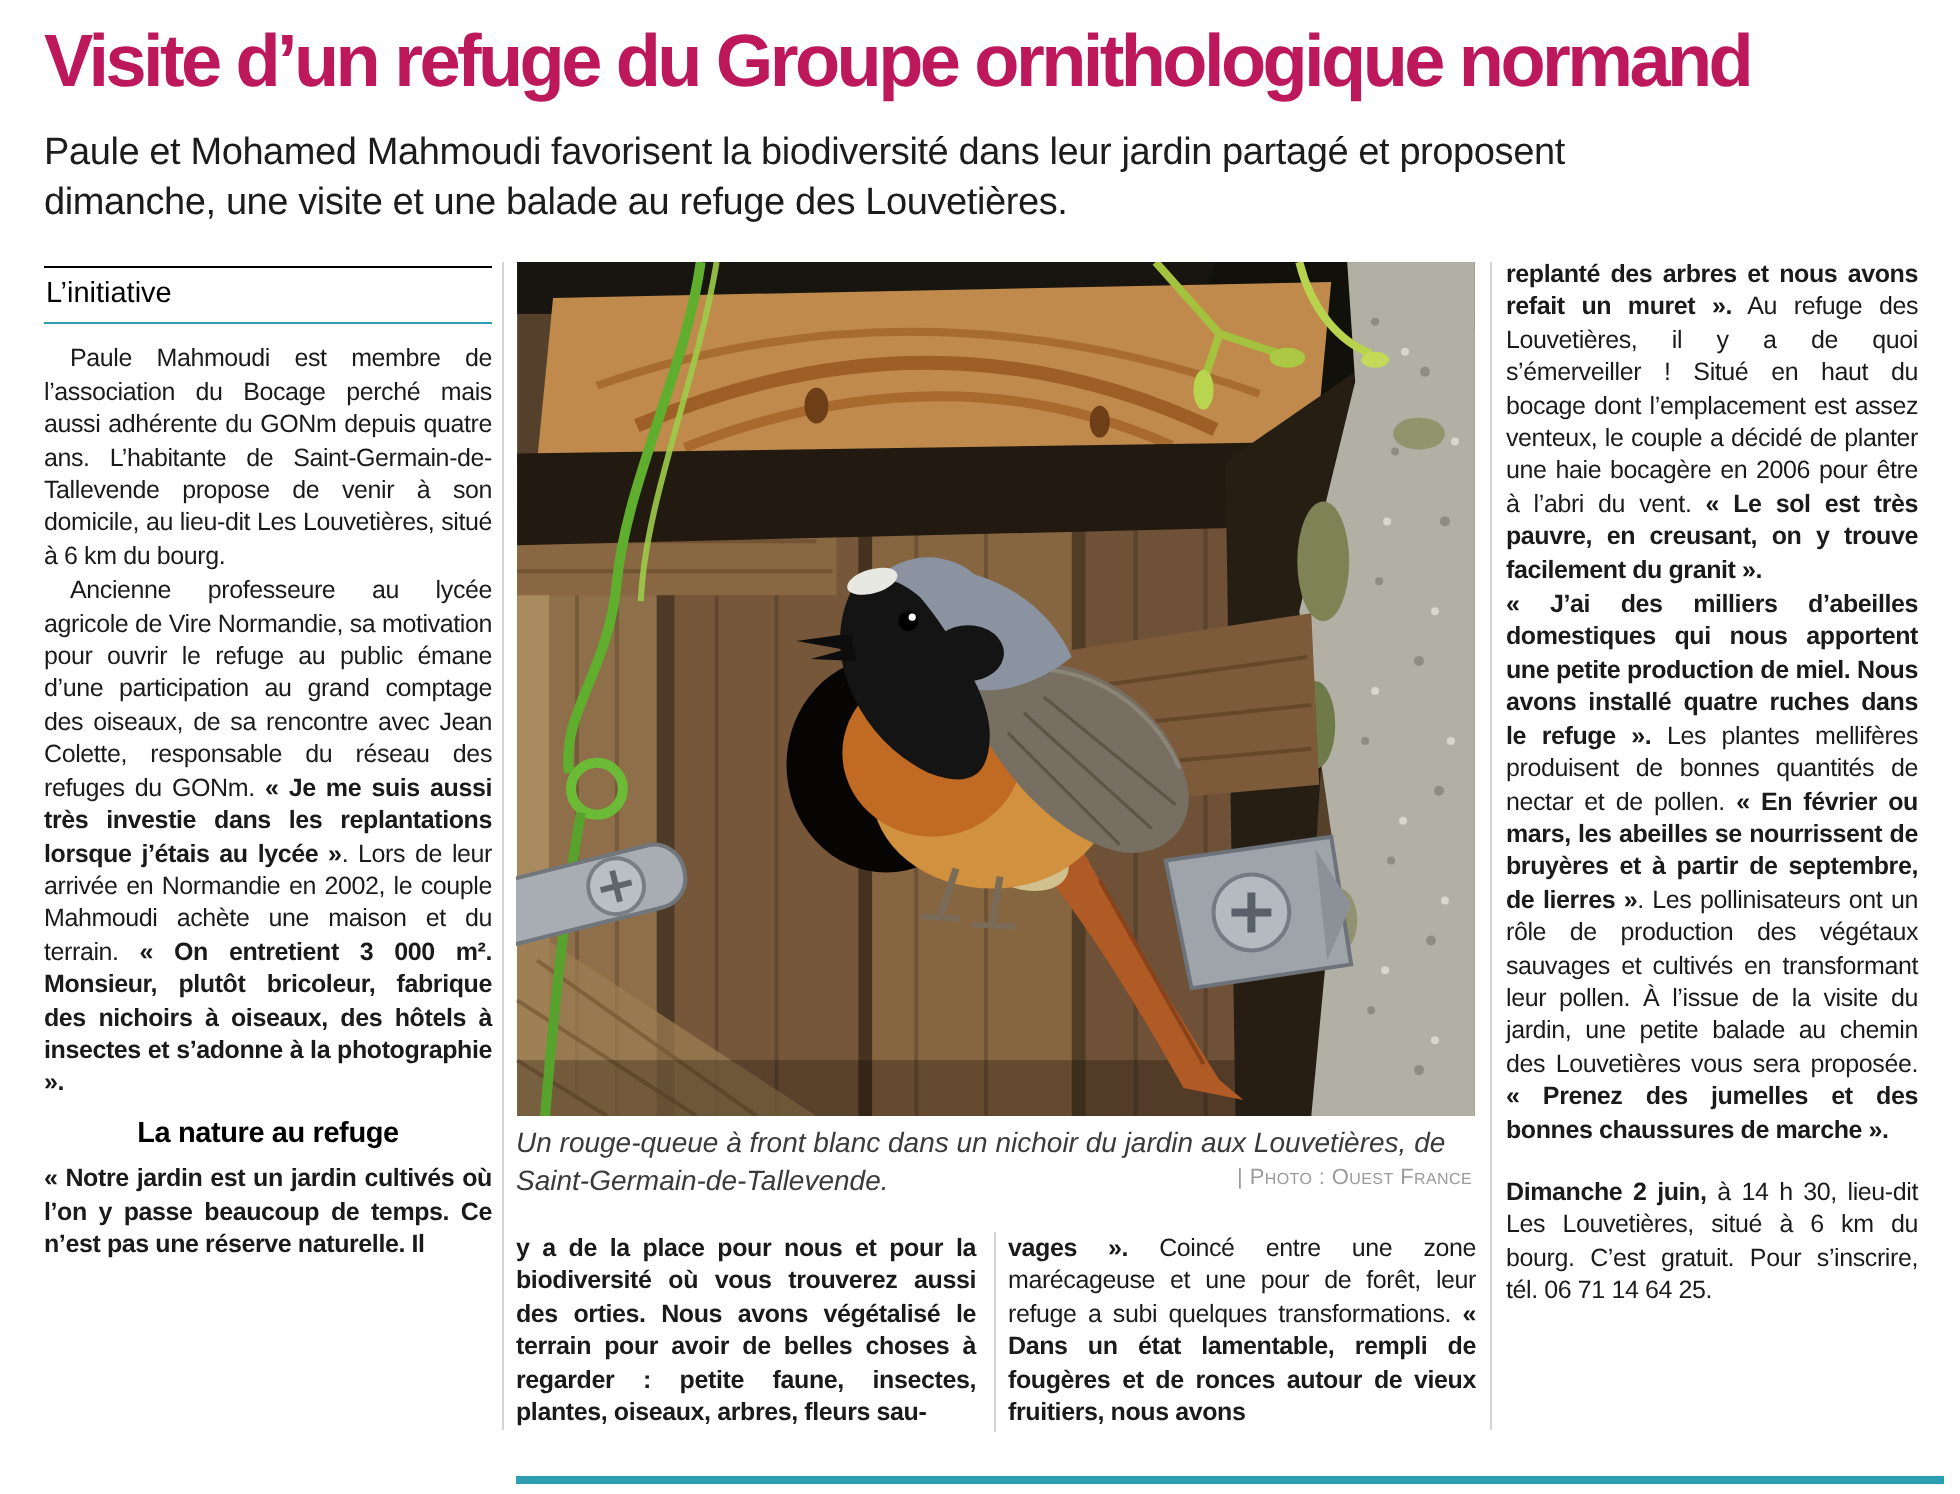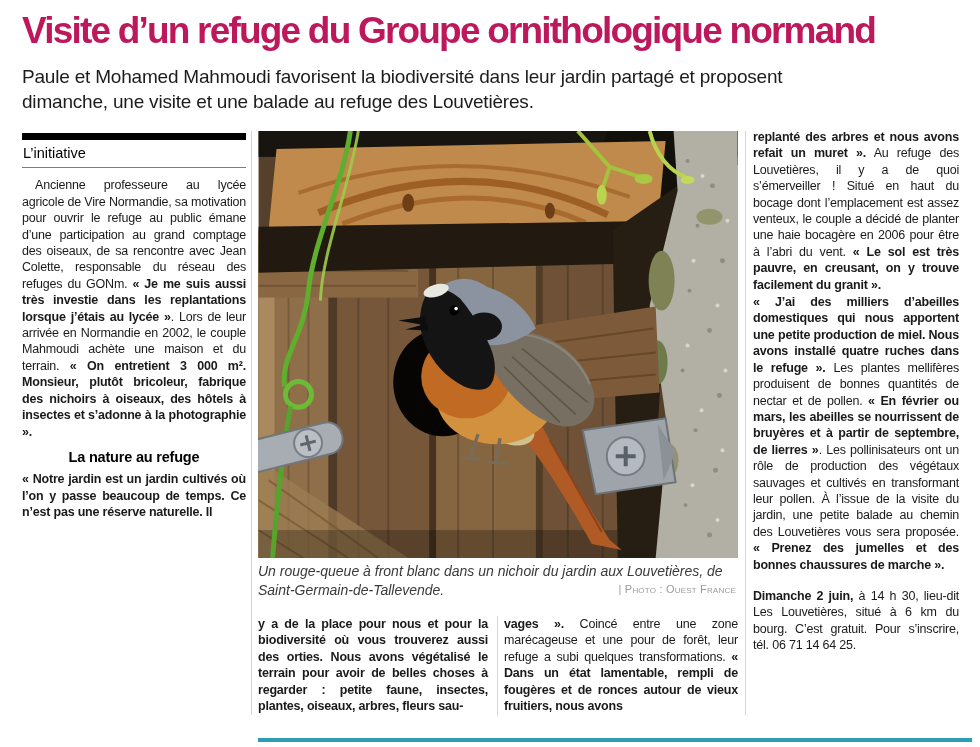--- a/index.html
+++ b/index.html
@@ -15,21 +15,21 @@
   }
   .standfirst{
     position:absolute;left:22px;top:64px;width:822px;margin:0;
     font-size:19px;line-height:1.33;color:#1c1c1c;letter-spacing:-0.2px;
   }
   .col{position:absolute;font-size:12.5px;line-height:16.4px;text-align:justify;letter-spacing:-0.2px;}
   .col p{margin:0 0 1px 0;}
   .b{font-weight:bold;}
   .ind{text-indent:13px;}
   .kicker{
-    border-top:7px solid #000000;border-bottom:1px solid #2d9db4;
+    border-top:1px solid #000000;border-bottom:1px solid #2d9db4;
     padding:5px 1px 6px 1px;margin:0 0 9px 0;
     font-size:14.5px;letter-spacing:0;color:#000;text-align:left;
   }
   .subhead{
     font-size:14.5px;font-weight:bold;text-align:center;color:#000;
     margin:9px 0 6px 0;letter-spacing:-0.2px;
   }
   .info{margin-top:15px !important;}
   .vrule{position:absolute;width:1px;background:#d4d4d4;}
   .photo{position:absolute;left:258px;top:131px;width:480px;height:427px;margin:0;}
@@ -48,20 +48,21 @@
 
 <h1 class="headline">Visite d’un refuge du Groupe ornithologique normand</h1>
 <p class="standfirst">Paule et Mohamed Mahmoudi favorisent la biodiversité dans leur jardin partagé et proposent dimanche, une visite et une balade au refuge des Louvetières.</p>
 
 <div class="vrule" style="left:251px;top:131px;height:584px;"></div>
 <div class="vrule" style="left:745px;top:131px;height:584px;"></div>
 <div class="vrule" style="left:497px;top:616px;height:100px;"></div>
 
 <div class="col" style="left:22px;top:133px;width:224px;">
   <div class="kicker">L’initiative</div>
+  <p class="ind">Paule Mahmoudi est membre de l’association du Bocage perché mais aussi adhérente du GONm depuis quatre ans. L’habitante de Saint-Germain-de-Tallevende propose de venir à son domicile, au lieu-dit Les Louvetières, situé à 6 km du bourg.</p>
   <p class="ind"><span>Ancienne professeure au lycée agricole de Vire Normandie, sa motivation pour ouvrir le refuge au public émane d’une participation au grand comptage des oiseaux, de sa rencontre avec Jean Colette, responsable du réseau des refuges du GONm. </span><span class="b">« Je me suis aussi très investie dans les replantations lorsque j’étais au lycée »</span><span>. Lors de leur arrivée en Normandie en 2002, le couple Mahmoudi achète une maison et du terrain. </span><span class="b">« On entretient 3 000 m². Monsieur, plutôt bricoleur, fabrique des nichoirs à oiseaux, des hôtels à insectes et s’adonne à la photographie ».</span></p>
   <h3 class="subhead">La nature au refuge</h3>
   <p class="b">« Notre jardin est un jardin cultivés où l’on y passe beaucoup de temps. Ce n’est pas une réserve naturelle. Il</p>
 </div>
 
 <figure class="photo">
   <svg width="480" height="427" viewBox="0 0 480 428" xmlns="http://www.w3.org/2000/svg">
 
     <rect width="480" height="428" fill="#55402c"></rect>
 

